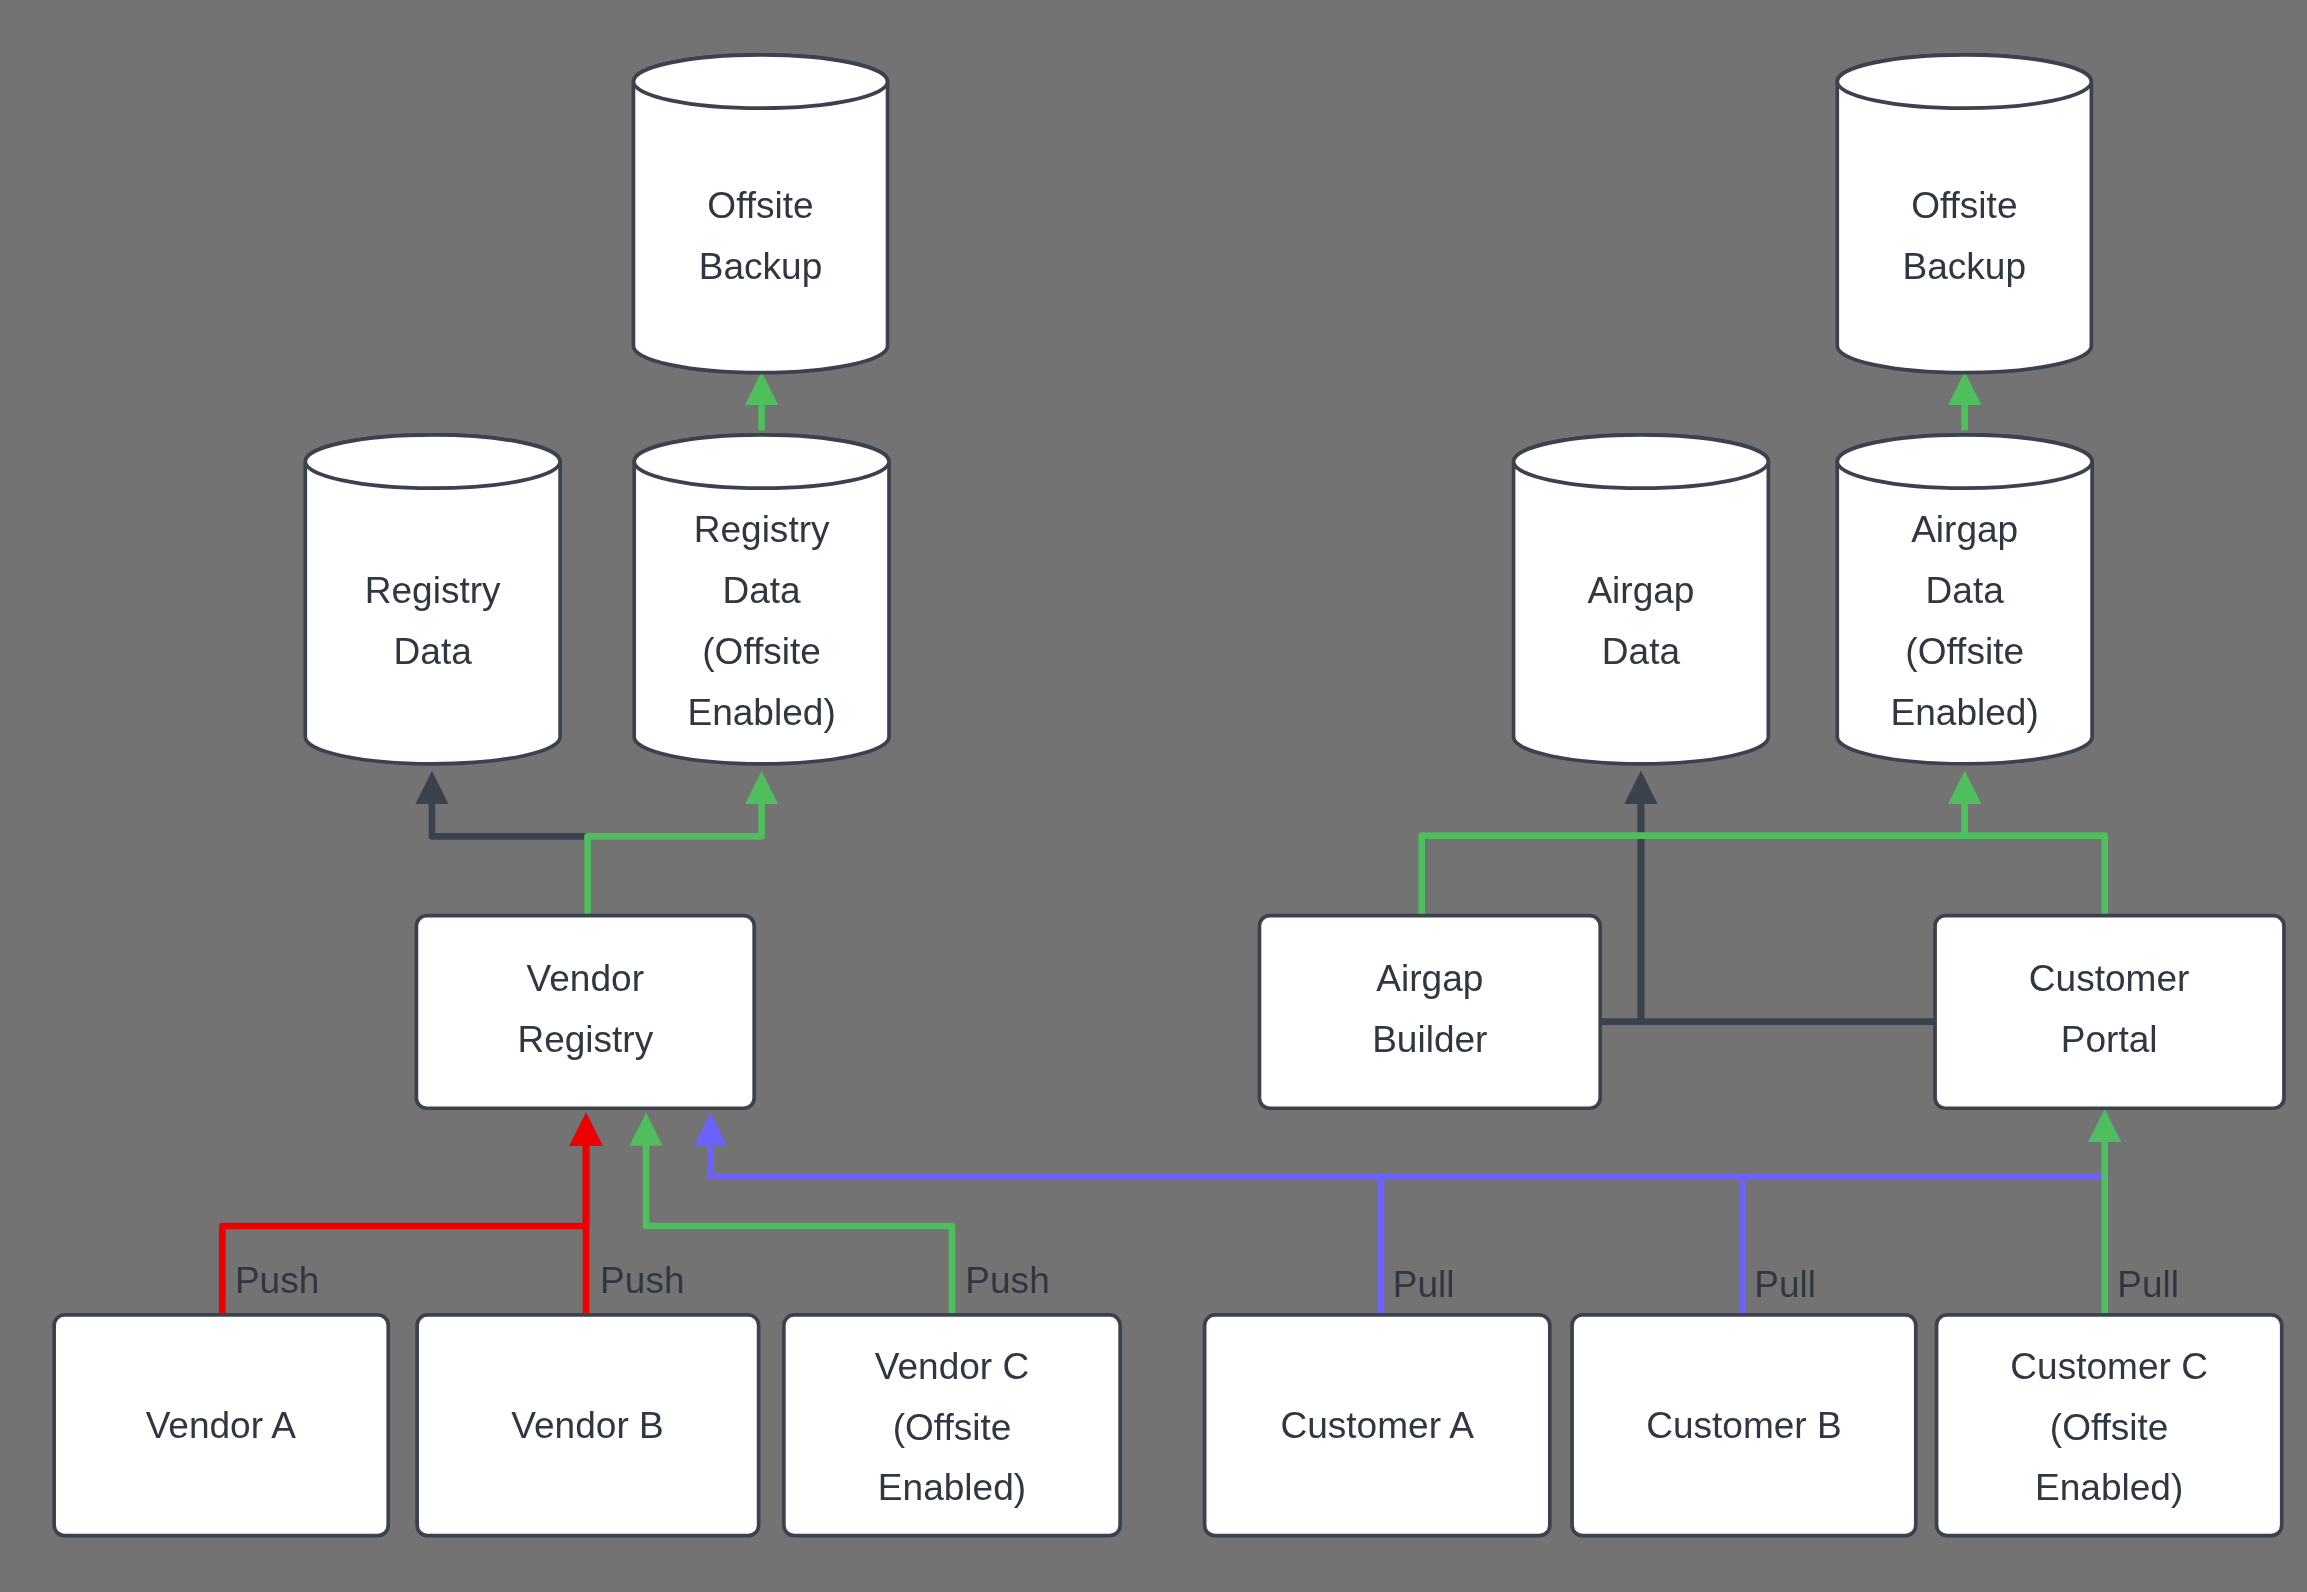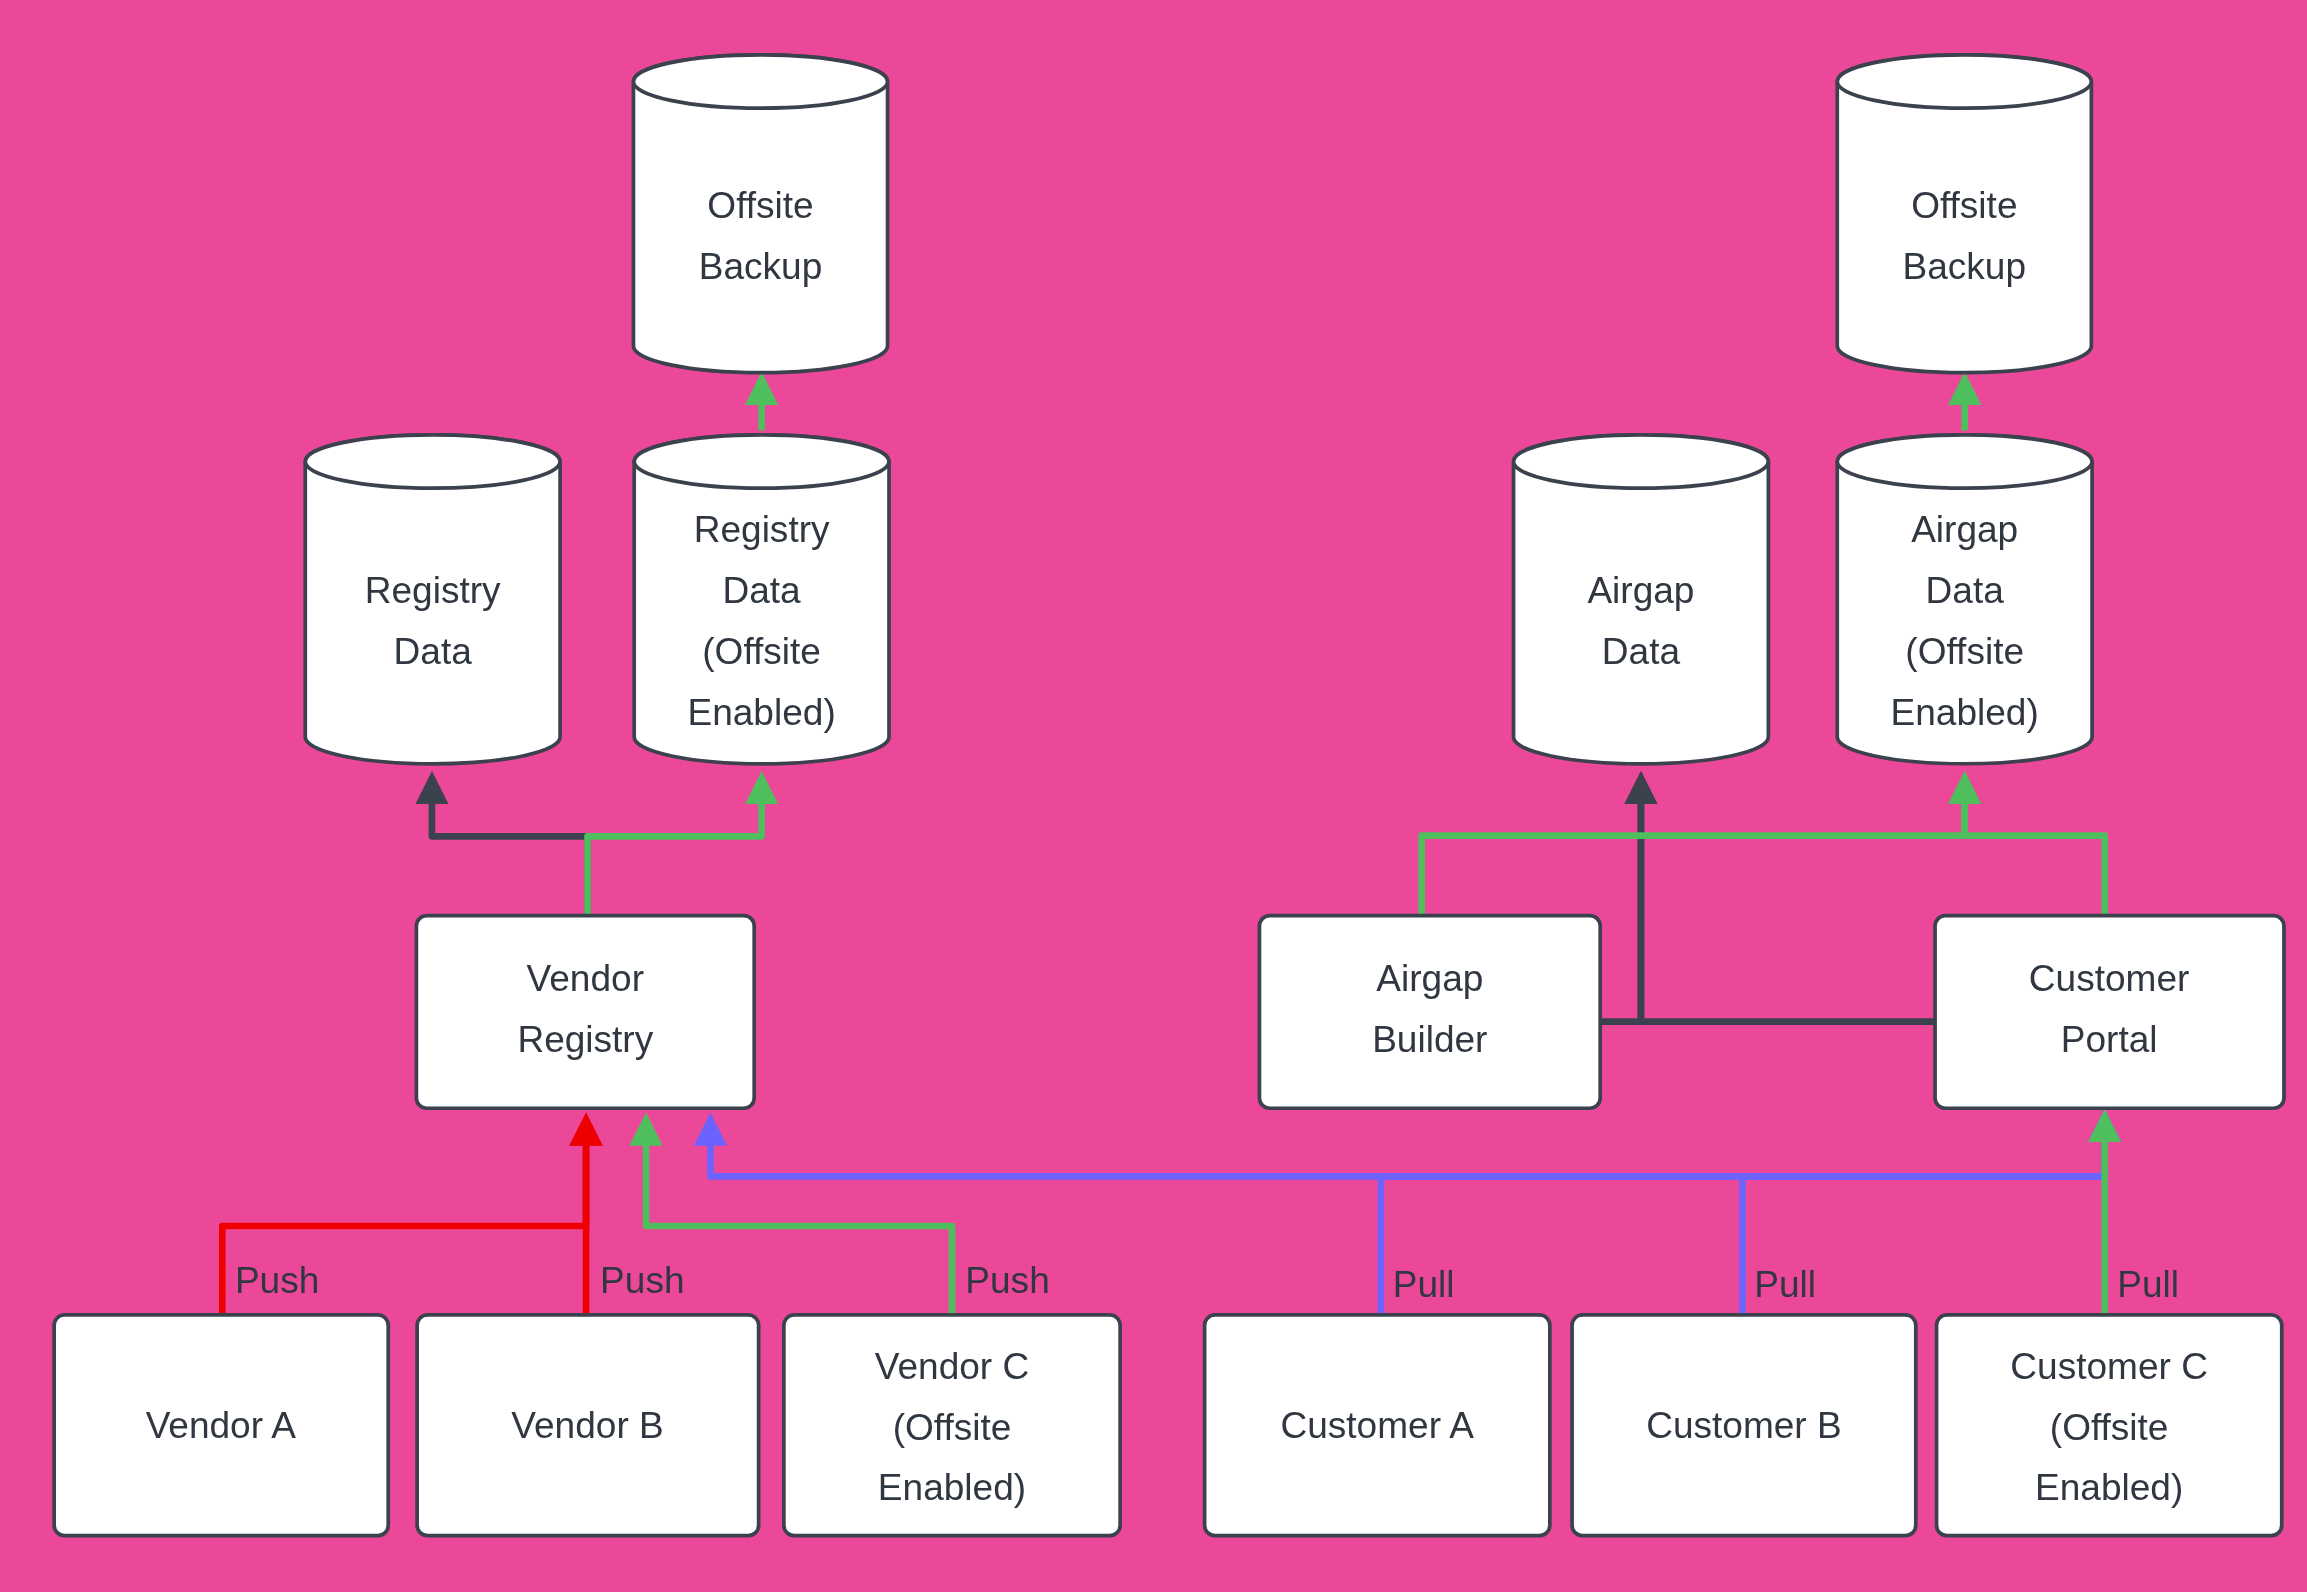--- a/index.html
+++ b/index.html
@@ -4,21 +4,21 @@
 <style>
   html, body {
     margin: 0;
     padding: 0;
     background: #ffffff;
   }
   #diagram-root {
     position: relative;
     width: 2307px;
     height: 1592px;
-    background: #ec4899;
+    background: #737373;
     font-family: "Liberation Sans", sans-serif;
   }
   svg#diagram-svg {
     display: block;
     width: 2307px;
     height: 1592px;
   }
   .node-shape {
     fill: #ffffff;
     stroke: #3b414d;

